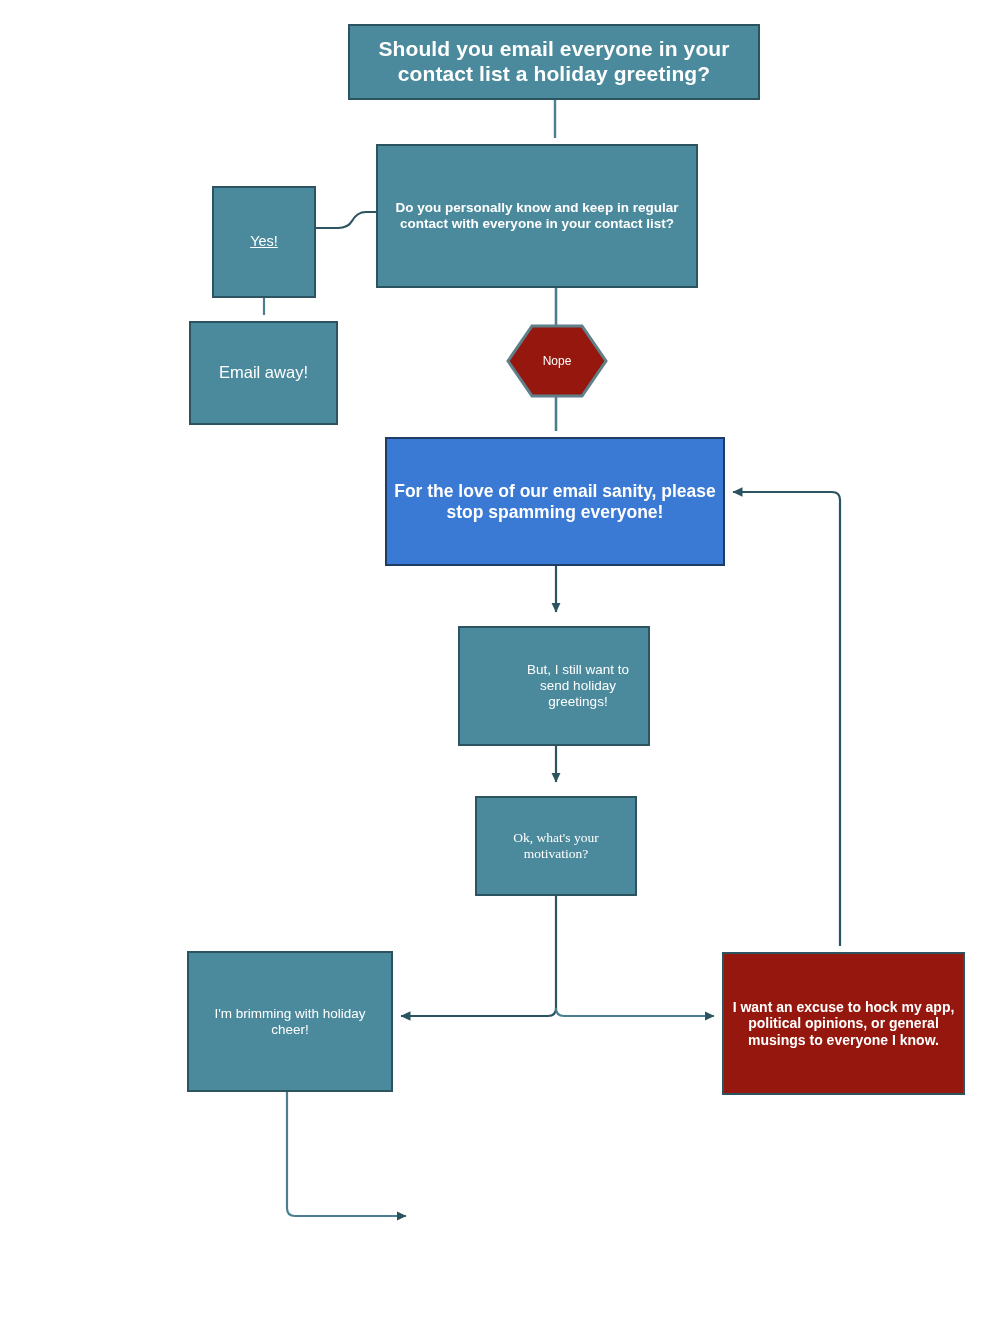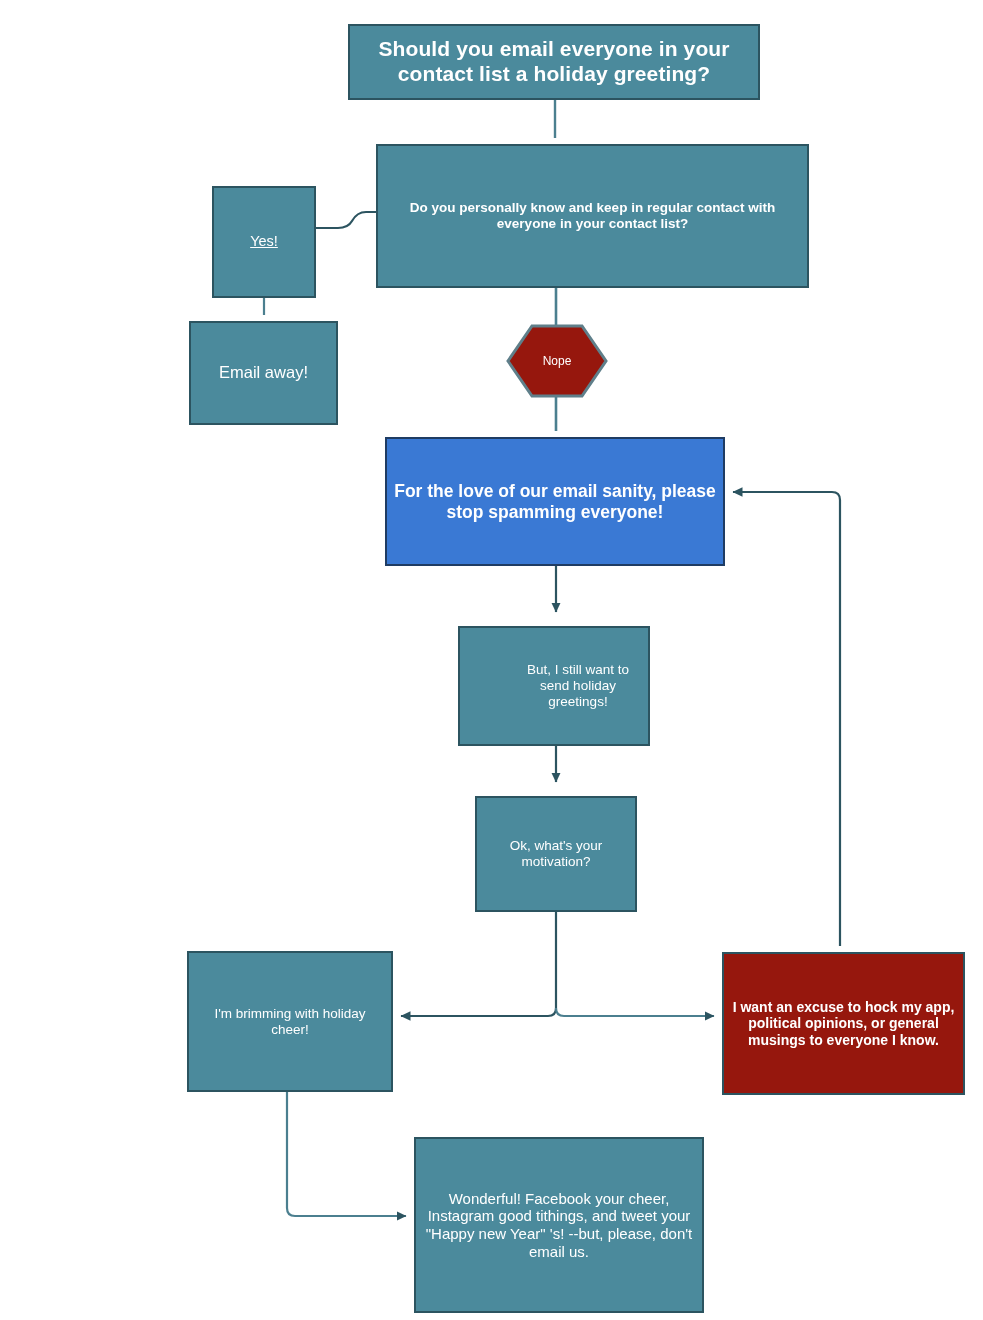--- a/index.html
+++ b/index.html
@@ -58,21 +58,21 @@
 
     <path d="M840,946 L840,500 Q840,492 832,492 L733,492" stroke="#2c5460" stroke-width="2.2" fill="none" marker-end="url(#ah)"></path>
 
     <path d="M287,1086 L287,1208 Q287,1216 295,1216 L406,1216" stroke="#4b7f8f" stroke-width="2.2" fill="none" marker-end="url(#ah)"></path>
   </svg>
 
   <div class="node teal t-title" style="left:348px;top:18px;width:412px;height:76px;">
     <span>Should you email everyone in your contact list a holiday greeting?</span>
   </div>
 
-  <div class="node teal t-decision" style="left:376px;top:138px;width:433px;height:144px;">
+  <div class="node teal t-decision" style="left:376px;top:138px;width:322px;height:144px;">
     <span>Do you personally know and keep in regular contact with everyone in your contact list?</span>
   </div>
 
   <div class="node teal t-yes" style="left:212px;top:180px;width:104px;height:112px;text-decoration:underline;">
     <span>Yes!</span>
   </div>
 
   <div class="node teal t-emailaway" style="left:189px;top:315px;width:149px;height:104px;">
     <span>Email away!</span>
   </div>
@@ -85,29 +85,26 @@
   </div>
 
   <div class="node blue t-blue" style="left:385px;top:431px;width:340px;height:129px;">
     <span>For the love of our email sanity, please stop spamming everyone!</span>
   </div>
 
   <div class="node teal t-mid" style="left:458px;top:620px;width:192px;height:120px;padding-left:48px;">
     <span>But, I still want to send holiday greetings!</span>
   </div>
 
-  <div class="node teal t-mid" style="left:475px;top:790px;width:162px;height:116px;">
+  <div class="node teal t-mid" style="left:475px;top:790px;width:162px;height:100px;font-family:Liberation Serif, serif;">
     <span>Ok, what's your motivation?</span>
   </div>
 
   <div class="node teal t-mid" style="left:187px;top:945px;width:206px;height:141px;">
     <span>I'm brimming with holiday cheer!</span>
   </div>
 
   <div class="node t-red" style="left:722px;top:946px;width:243px;height:143px;background:#96170d;">
     <span>I want an excuse to hock my app, political opinions, or general musings to everyone I know.</span>
   </div>
 
-  <div class="node teal t-wonder" style="left:414px;top:1131px;width:290px;height:176px;">
-    <span>Wonderful! Facebook your cheer, Instagram good tithings, and tweet your "Happy new Year" 's! --but, please, don't email us.</span>
-  </div>
 
 </div>
 
 </body></html>

